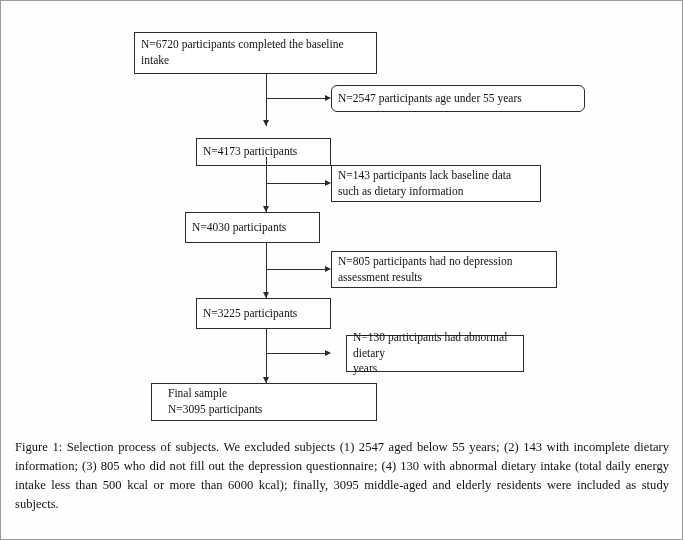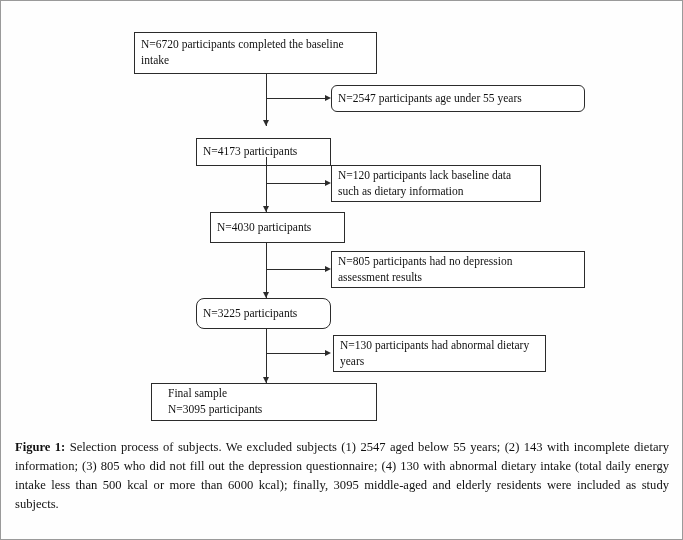--- a/index.html
+++ b/index.html
@@ -66,21 +66,21 @@
   #caption {
     position: absolute;
     left: 14px;
     top: 437px;
     width: 654px;
     font-size: 12.6px;
     line-height: 1.5;
     text-align: justify;
     color: #111;
   }
-  #caption b { font-weight: bold; }
+  #caption b { font-weight: normal; }
 </style>
 </head>
 <body>
 
 <div id="page">
 
   <div id="flow">
 
     <div class="node" style="left:133px; top:31px; width:243px; height:42px;">
       <span>
@@ -105,51 +105,51 @@
       <span>N=4173 participants</span>
     </div>
 
     <div class="vline" style="left:265px; top:156px; height:55px;"></div>
     <div class="arrowdown" style="left:261.5px; top:205px;"></div>
     <div class="hline" style="left:265px; top:182px; width:63px;"></div>
     <div class="arrowhead" style="left:324px; top:178.5px;"></div>
 
     <div class="node" style="left:330px; top:164px; width:210px; height:37px;">
       <span>
-        <span>N=120 participants lack baseline data</span>
+        <span>N=143 participants lack baseline data</span>
         <span>such as dietary information</span>
       </span>
     </div>
 
-    <div class="node" style="left:209px; top:211px; width:135px; height:31px;">
+    <div class="node" style="left:184px; top:211px; width:135px; height:31px;">
       <span>N=4030 participants</span>
     </div>
 
     <div class="vline" style="left:265px; top:242px; height:55px;"></div>
     <div class="arrowdown" style="left:261.5px; top:291px;"></div>
     <div class="hline" style="left:265px; top:268px; width:63px;"></div>
     <div class="arrowhead" style="left:324px; top:264.5px;"></div>
 
-    <div class="node" style="left:330px; top:250px; width:254px; height:37px;">
+    <div class="node" style="left:330px; top:250px; width:226px; height:37px;">
       <span>
         <span>N=805 participants had no depression</span>
         <span>assessment results</span>
       </span>
     </div>
 
-    <div class="node" style="left:195px; top:297px; width:135px; height:31px;border-radius:8px;">
+    <div class="node" style="left:195px; top:297px; width:135px; height:31px;">
       <span>N=3225 participants</span>
     </div>
 
     <div class="vline" style="left:265px; top:328px; height:54px;"></div>
     <div class="arrowdown" style="left:261.5px; top:376px;"></div>
     <div class="hline" style="left:265px; top:352px; width:63px;"></div>
     <div class="arrowhead" style="left:324px; top:348.5px;"></div>
 
-    <div class="node" style="left:332px; top:334px; width:213px; height:37px;">
+    <div class="node" style="left:345px; top:334px; width:178px; height:37px;">
       <span>
         <span>N=130 participants had abnormal dietary</span>
         <span>years</span>
       </span>
     </div>
 
     <div class="node" style="left:150px; top:382px; width:226px; height:38px;padding-left:16px;">
       <span>
         <span>Final sample</span>
         <span>N=3095 participants</span>

